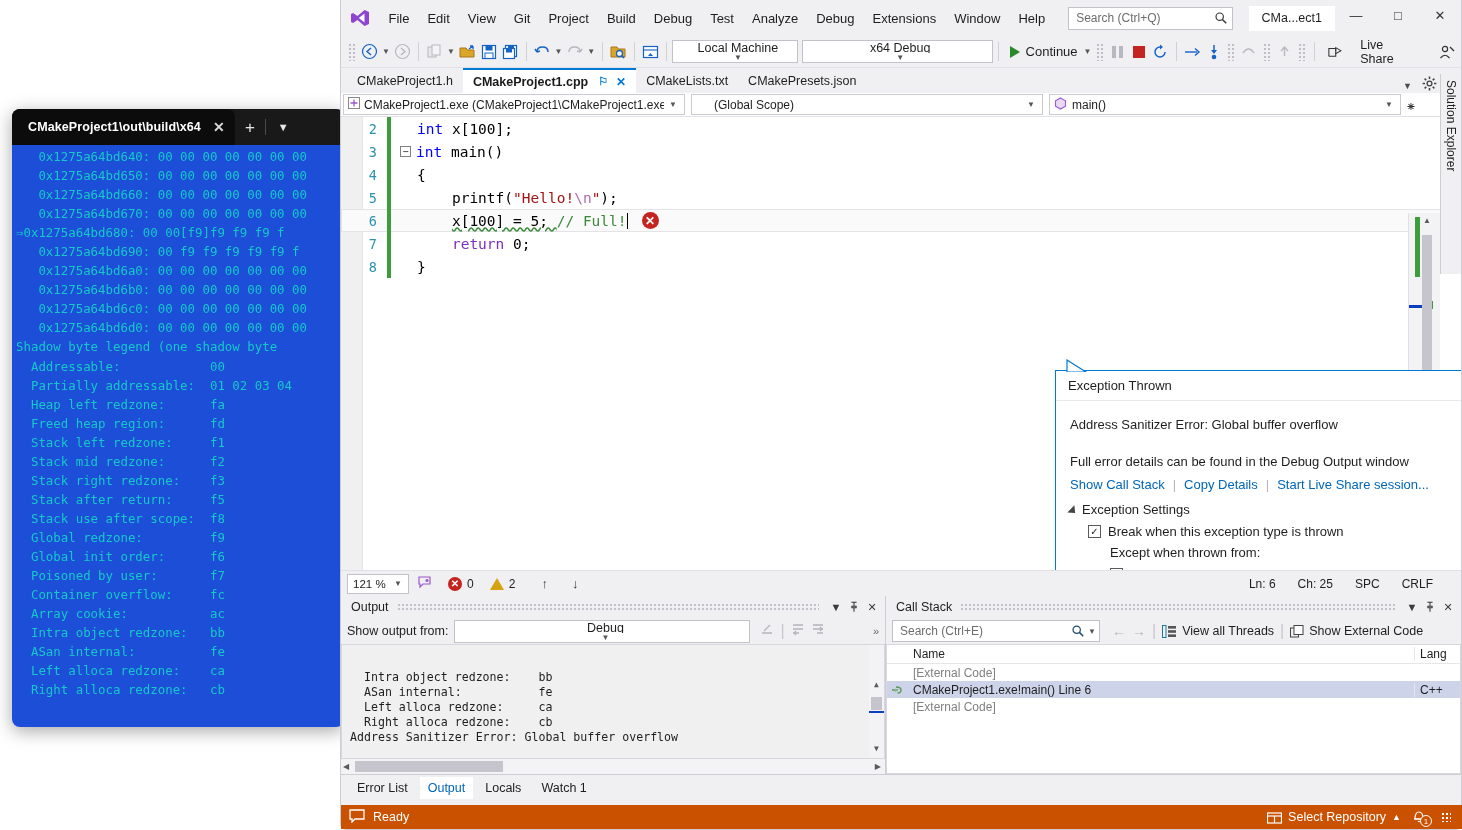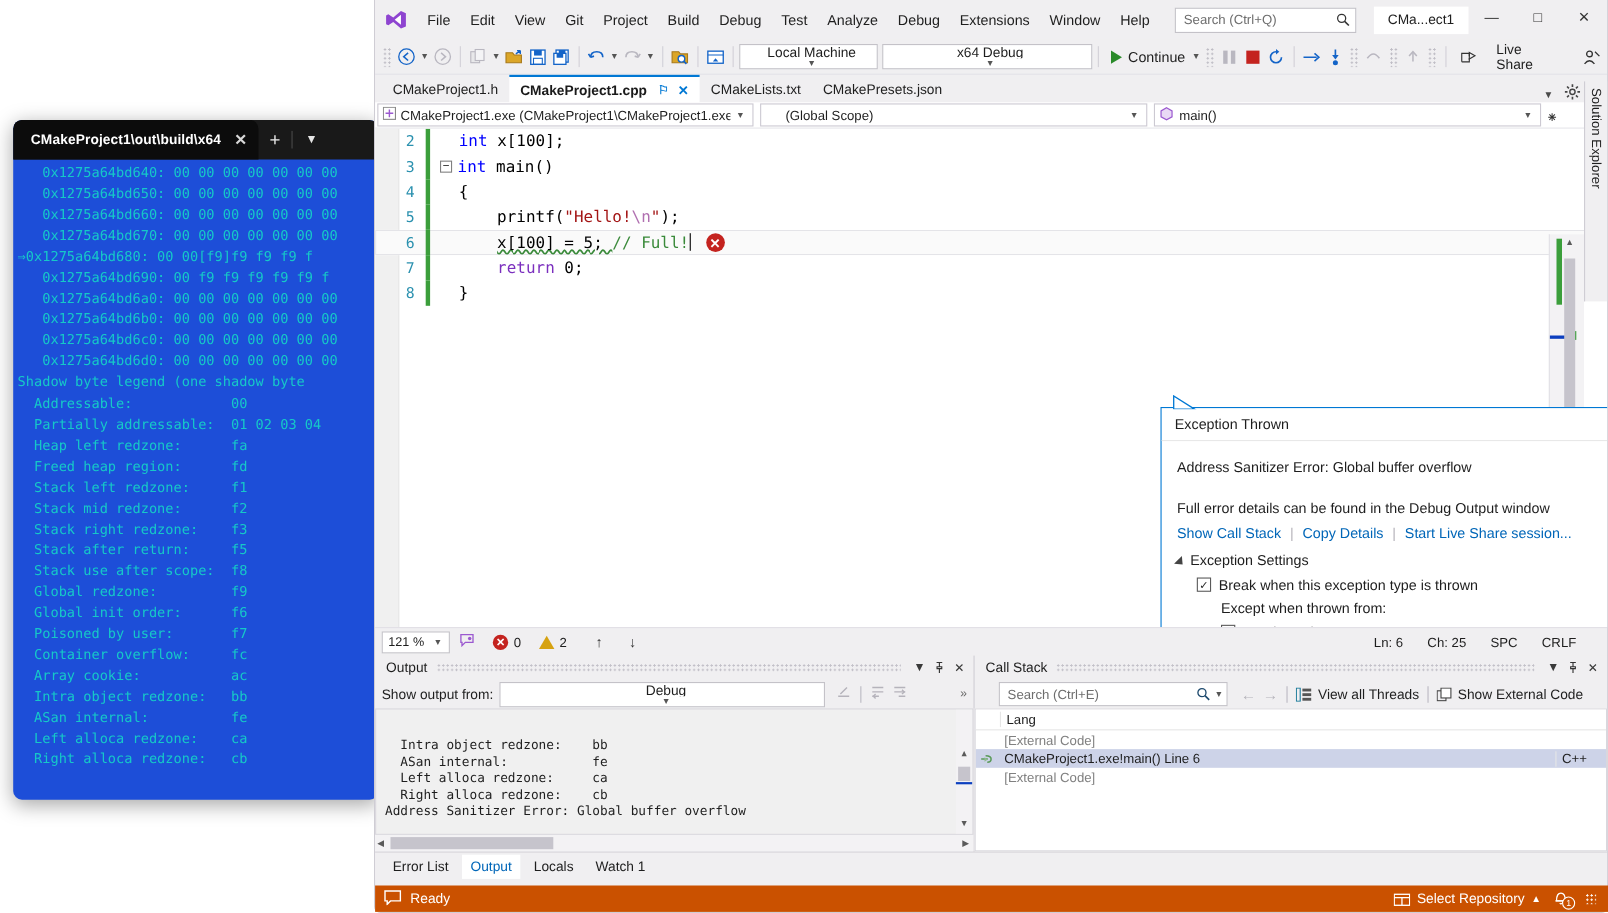--- a/index.html
+++ b/index.html
@@ -206,21 +206,21 @@
              font-family: "DejaVu Sans Mono", monospace; font-size: 11.6px;
              line-height: 15px; color: #1e1e1e; padding: 2px 0 0 8px;
              white-space: pre; }
   .out-scroll-v { position: absolute; right: 0; top: 0; width: 15px; height: 100%;
                   background: #f3f2f4; }
   .out-scroll-h { height: 15px; background: #f3f2f4; position: relative; }
   .sb-thumb { position: absolute; background: #c6c4cc; }
   .sb-arrow { color: #5a5a5a; font-size: 8px; text-align: center; }
   #cs-search { height: 22px; background: #fff; border: 1px solid #c4c2c8;
                display: flex; align-items: center; padding: 0 3px 0 7px;
-               font-size: 12px; color: #6d6d6d; width: 208px; margin-left: 16px; }
+               font-size: 12px; color: #6d6d6d; width: 208px; }
   .cs-tool-btn { display: flex; align-items: center; gap: 5px; font-size: 12.5px;
                  color: #1e1e1e; }
   #cs-table { flex: 1; background: #fff; border: 1px solid #d9d7dd; overflow: hidden; }
   .cs-hdr { height: 19px; display: flex; align-items: center; font-size: 12px;
             color: #1e1e1e; border-bottom: 1px solid #e6e6e6; background: #fff; }
   .cs-row { height: 17px; display: flex; align-items: center; font-size: 12px;
             color: #1e1e1e; }
   .cs-row.sel { background: #cdd3e8; }
   .cs-c1 { width: 22px; display: flex; align-items: center; justify-content: center; }
   .cs-name { flex: 1; padding-left: 4px; white-space: nowrap; overflow: hidden; }
@@ -746,20 +746,21 @@
             <svg width="14" height="13" viewBox="0 0 14 13">
               <rect x="0.5" y="3" width="8" height="9" fill="none" stroke="#444"></rect>
               <rect x="4" y="0.5" width="9" height="9" fill="#fff" stroke="#444"></rect>
             </svg>
             <span>Show External Code</span>
           </span>
         </div>
         <div id="cs-table">
           <div class="cs-hdr">
             <span class="cs-c1"></span>
+            <span class="cs-name">Name</span>
             <span class="cs-lang">Lang</span>
           </div>
           <div id="cs-rows">
               <div class="cs-row">
                 <span class="cs-c1"></span>
                 <span class="cs-name ext">[External Code]</span>
                 <span class="cs-lang"></span>
               </div>
               <div class="cs-row sel">
                 <span class="cs-c1">

